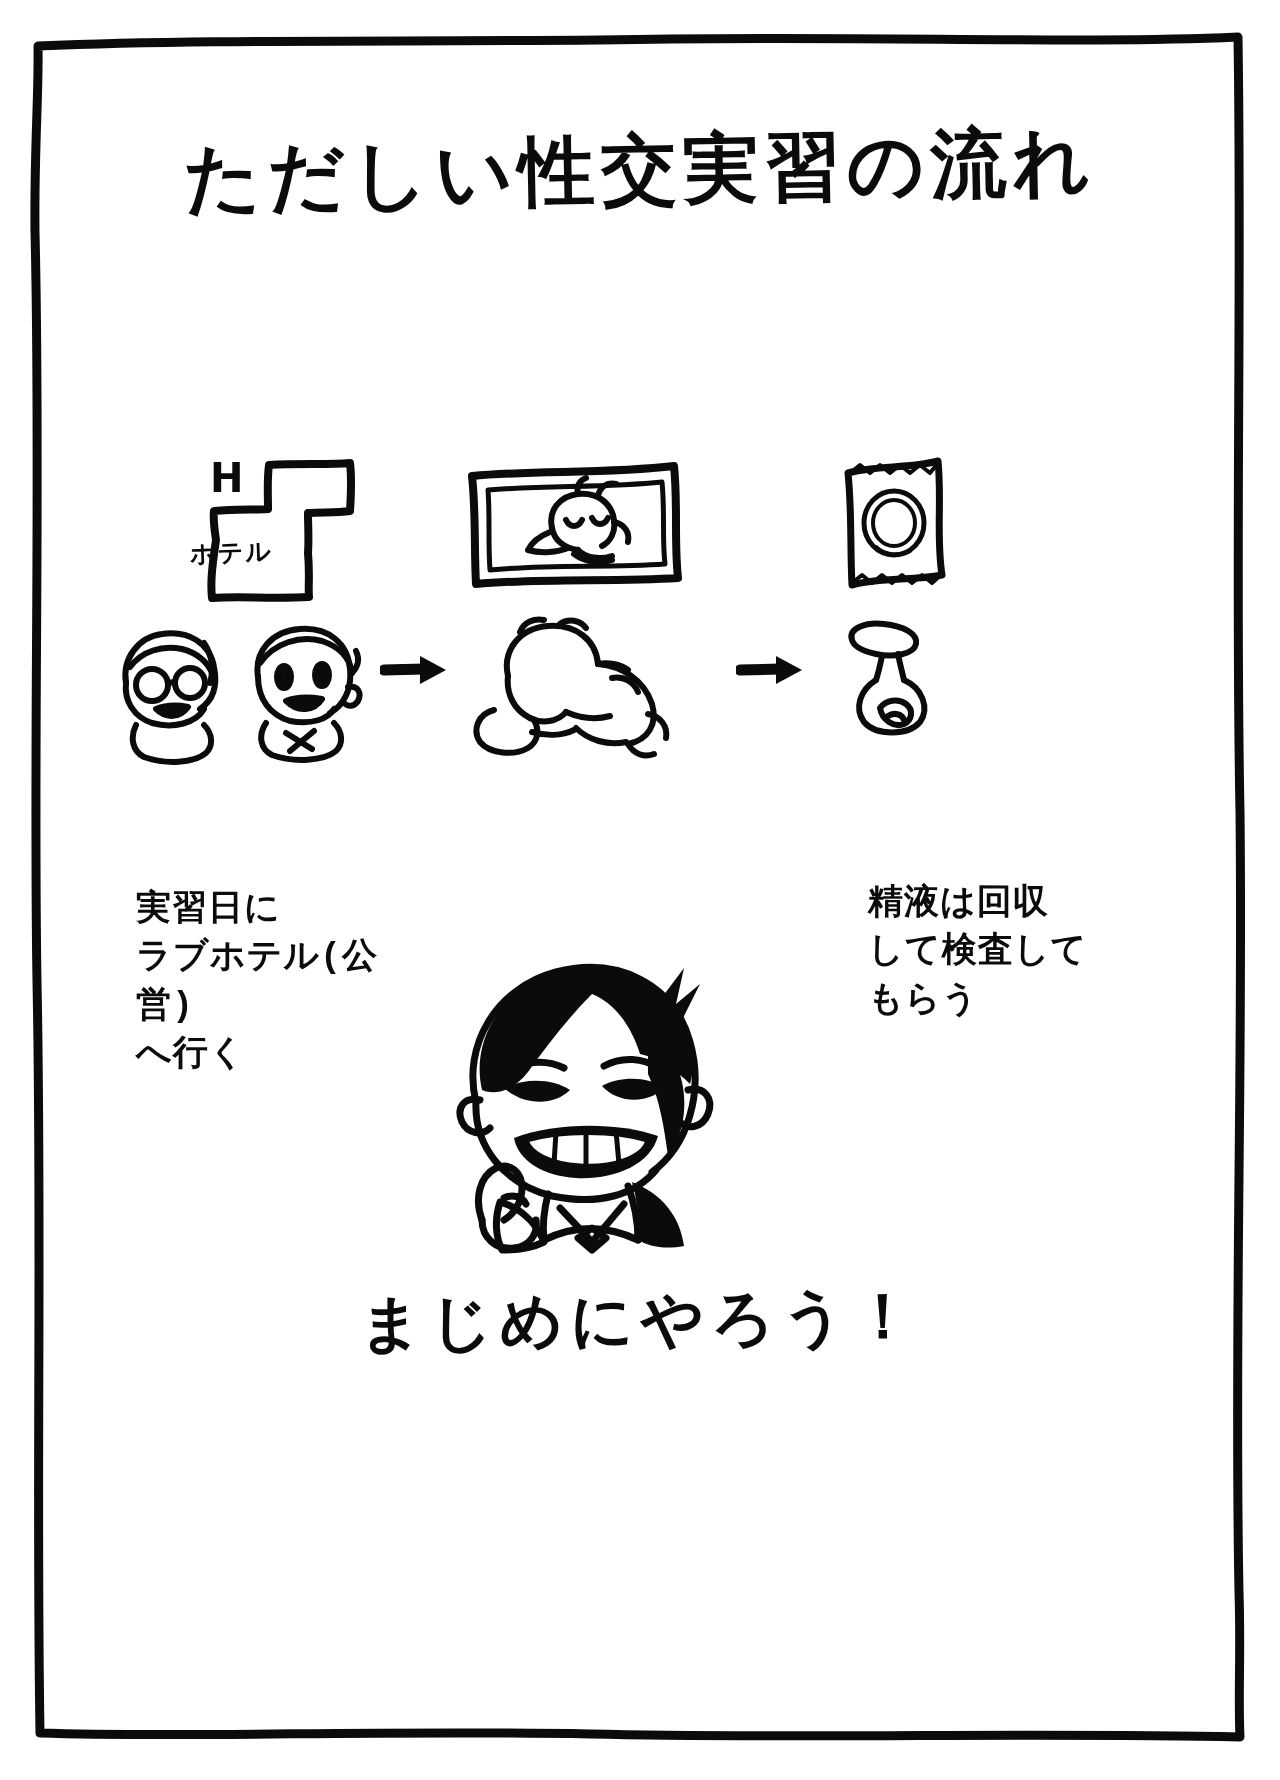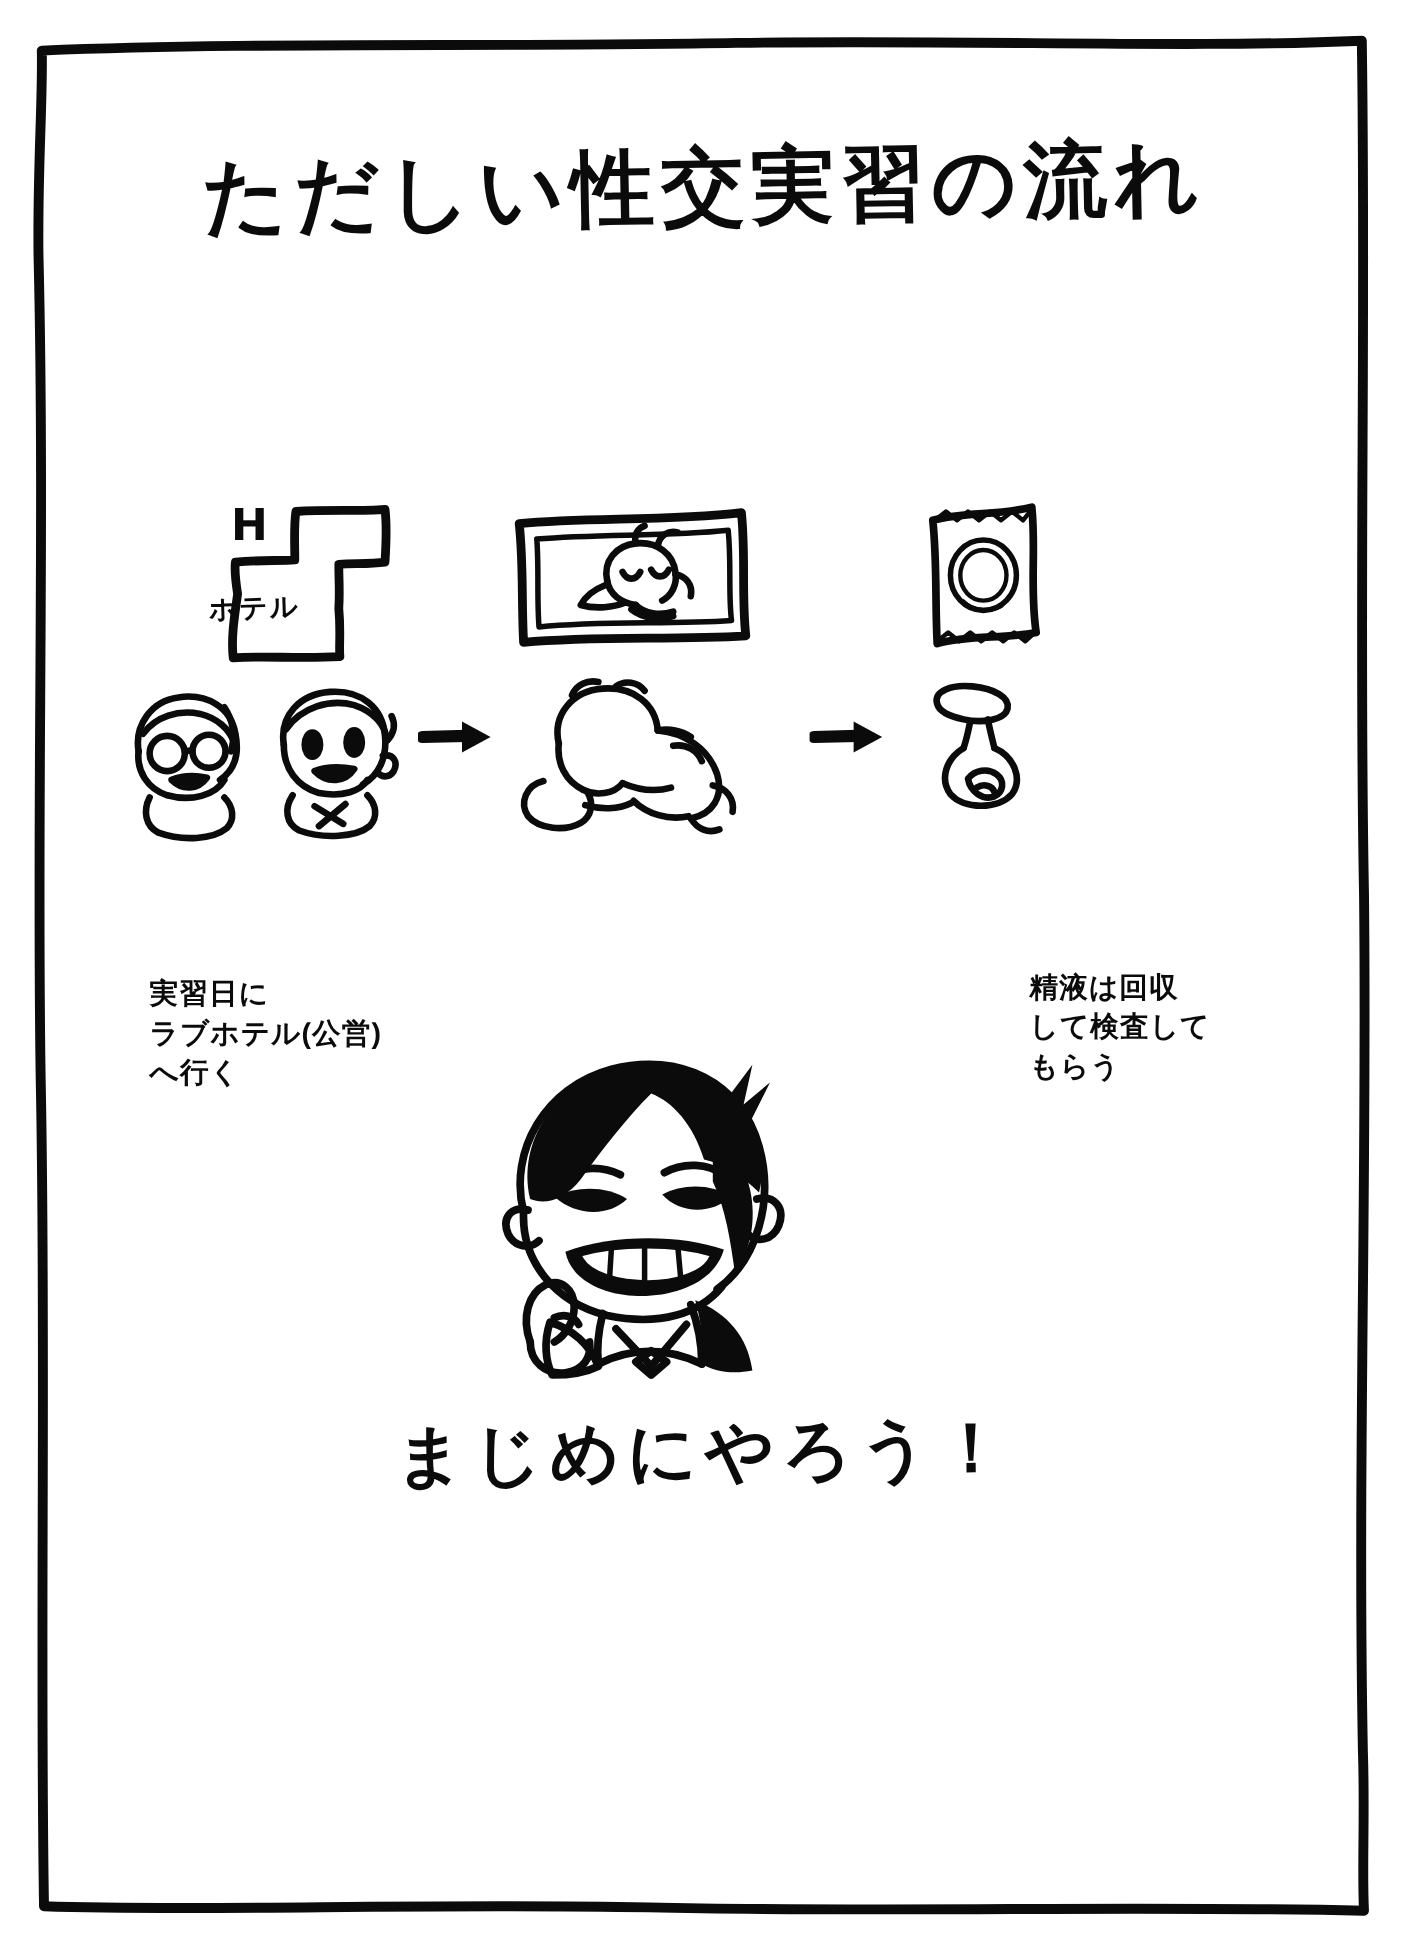--- a/index.html
+++ b/index.html
@@ -55,22 +55,22 @@
 
   
   .arrow {
     position: absolute;
   }
   .arrow svg { display: block; }
 
   
   .caption {
     position: absolute;
-    font-family: Liberation Sans, sans-serif;
-    font-size: 26px;
+    font-family: Liberation Mono, monospace;
+    font-size: 35px;
     font-weight: 700;
     line-height: 1.38;
     color: #0b0b0b;
     letter-spacing: 1px;
     white-space: pre-line;
   }
 
   
   #slogan {
     position: absolute;
@@ -292,21 +292,21 @@
         <path d="M40,58 C24,68 18,86 28,100 C40,114 72,114 84,100
                  C94,86 86,66 68,58"></path>
 
         <path d="M44,86 C50,78 62,76 70,82 C78,88 76,98 68,102
                  C58,106 46,98 44,86 Z"></path>
         <path d="M52,94 C58,90 66,92 68,98"></path>
       </g>
     </svg>
   </div>
 
-  <div class="caption" style="left:936px; top:880px; width:250px;">精液は回収
+  <div class="caption" style="left:868px; top:880px; width:250px;">精液は回収
 して検査して
 もらう</div>
 
   <div class="step-icon" style="left:452px; top:950px;">
     <svg width="290" height="310" viewBox="0 0 290 310">
       <g fill="none" stroke="#0b0b0b" stroke-width="7" stroke-linejoin="round" stroke-linecap="round">
 
         <path d="M24,152 C10,96 44,38 104,22 C166,6 222,34 238,92
                  C252,142 236,196 200,222"></path>
         <path d="M24,152 C22,196 52,234 100,246 C148,256 184,244 204,220"></path>

